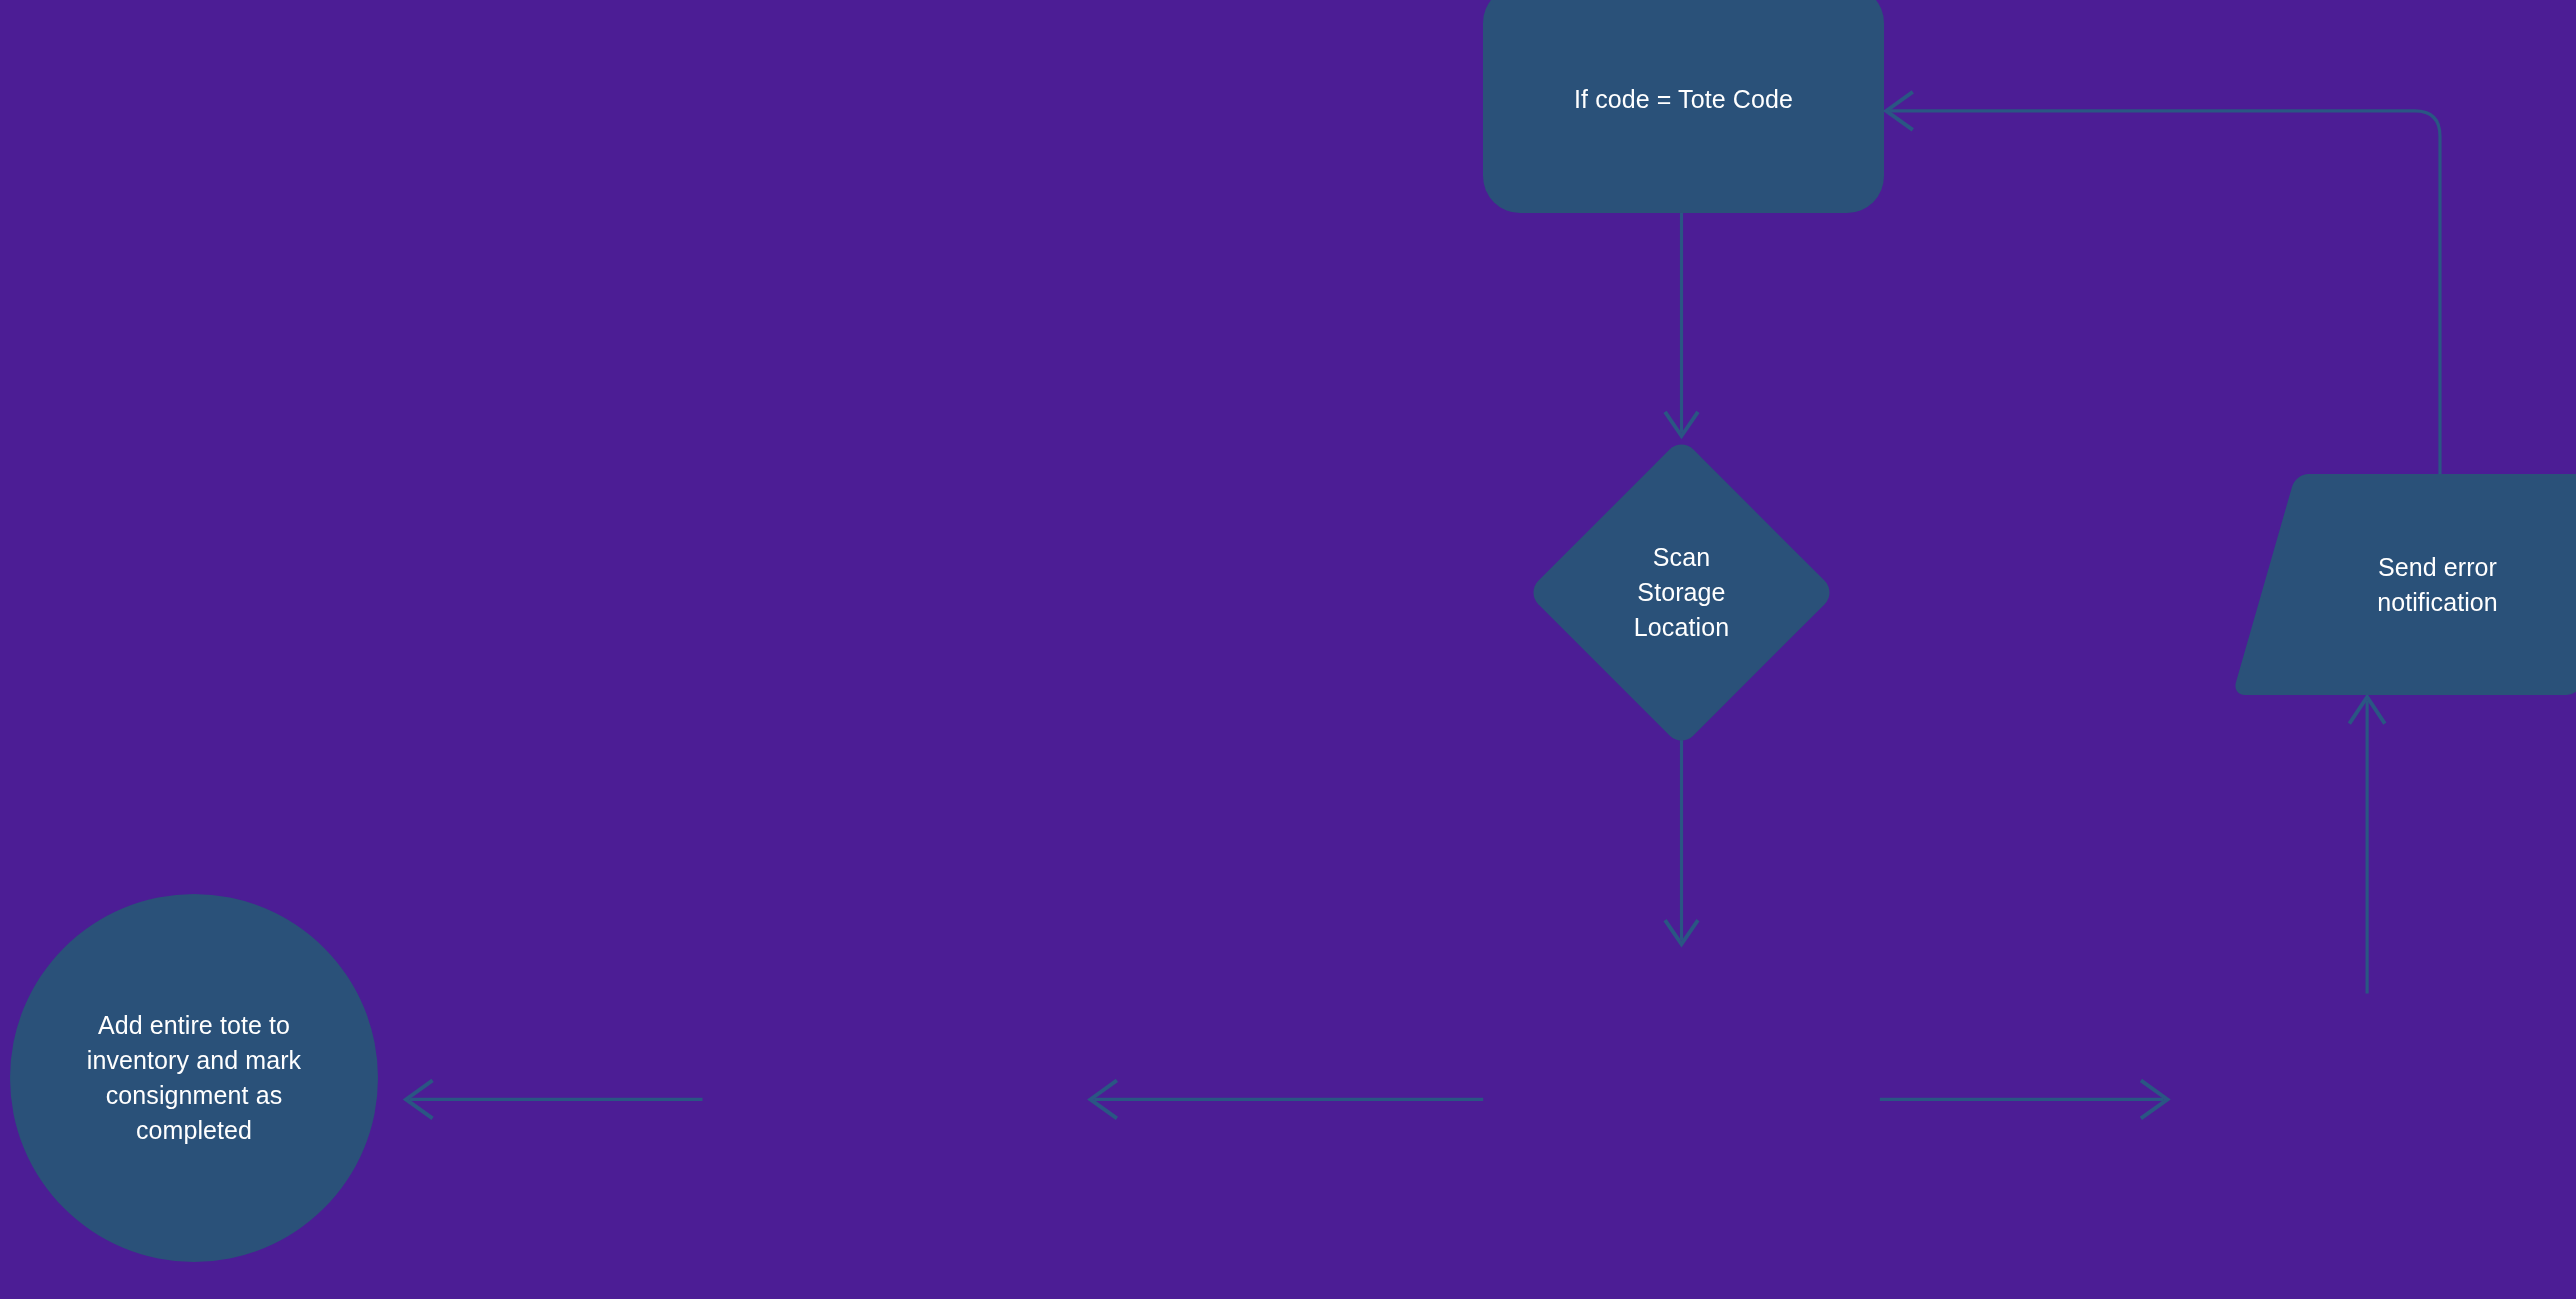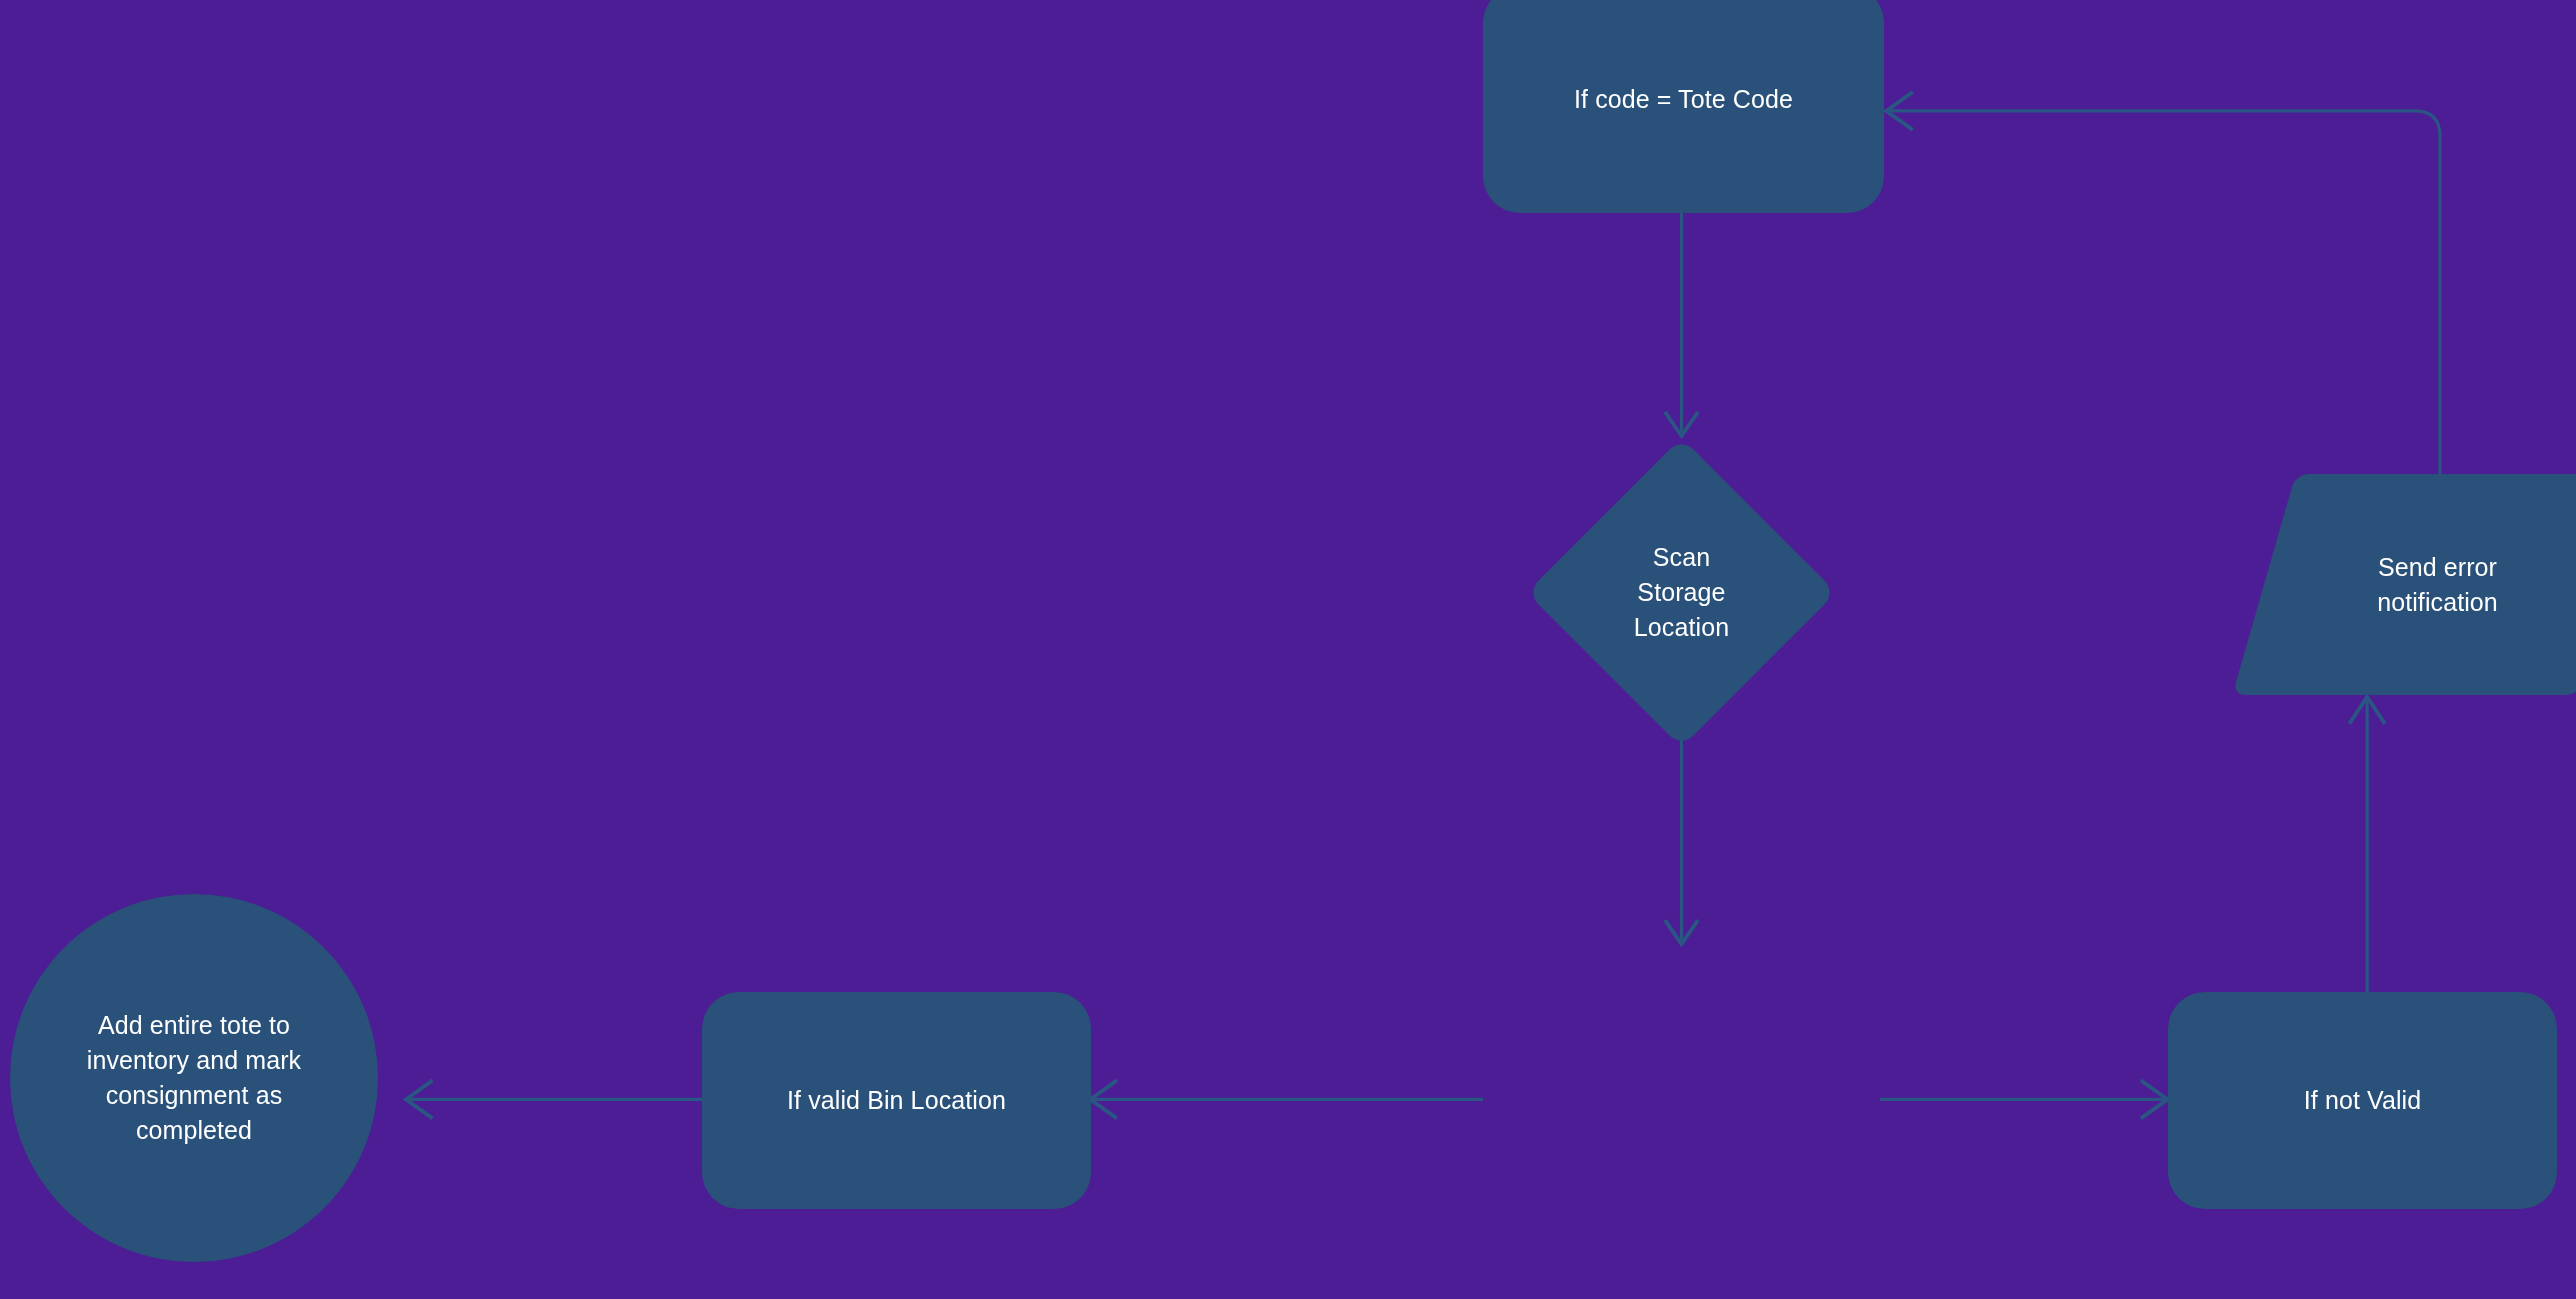--- a/index.html
+++ b/index.html
@@ -140,27 +140,21 @@
 Location</span>
   </div>
 
   <div class="node shape-parallelogram" style="left:2264px; top:474px; width:347px; height:221px;">
     <span class="par-bg"></span>
     <span class="lbl">Send error
 notification</span>
   </div>
 
 
-  <div class="node shape-roundrect" style="left:702px; top:992px; width:389px; height:217px;">
-    <span class="lbl">If valid Bin Location</span>
-  </div>
 
-  <div class="node shape-roundrect" style="left:2168px; top:992px; width:389px; height:217px;">
-    <span class="lbl">If not Valid</span>
-  </div>
 
   <div class="node shape-circle" style="left:10px; top:894px; width:368px; height:368px;">
     <span class="lbl">Add entire tote to
 inventory and mark
 consignment as
 completed</span>
   </div>
 
 </div>
 

